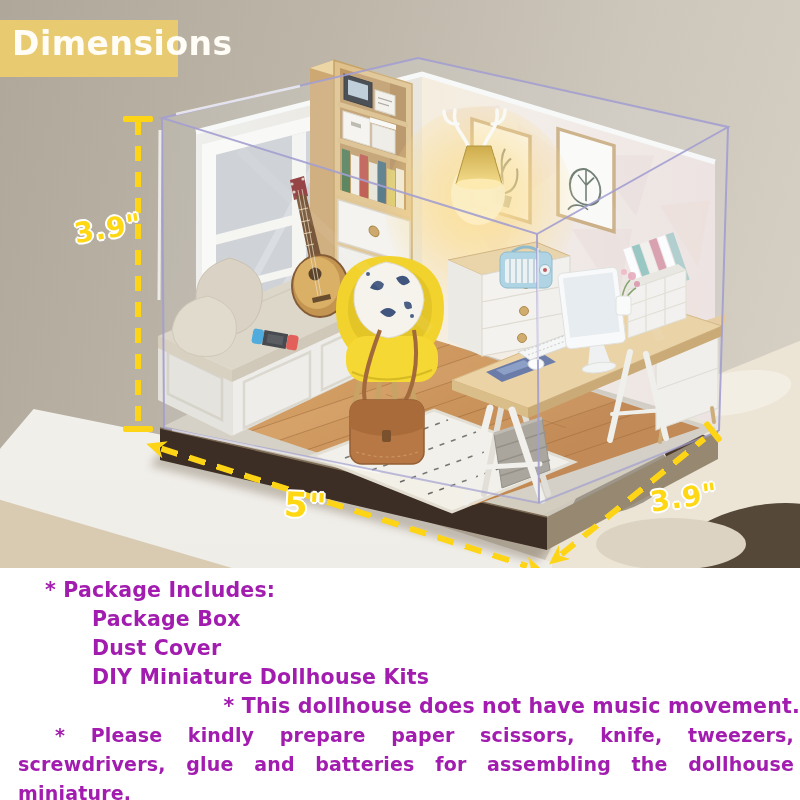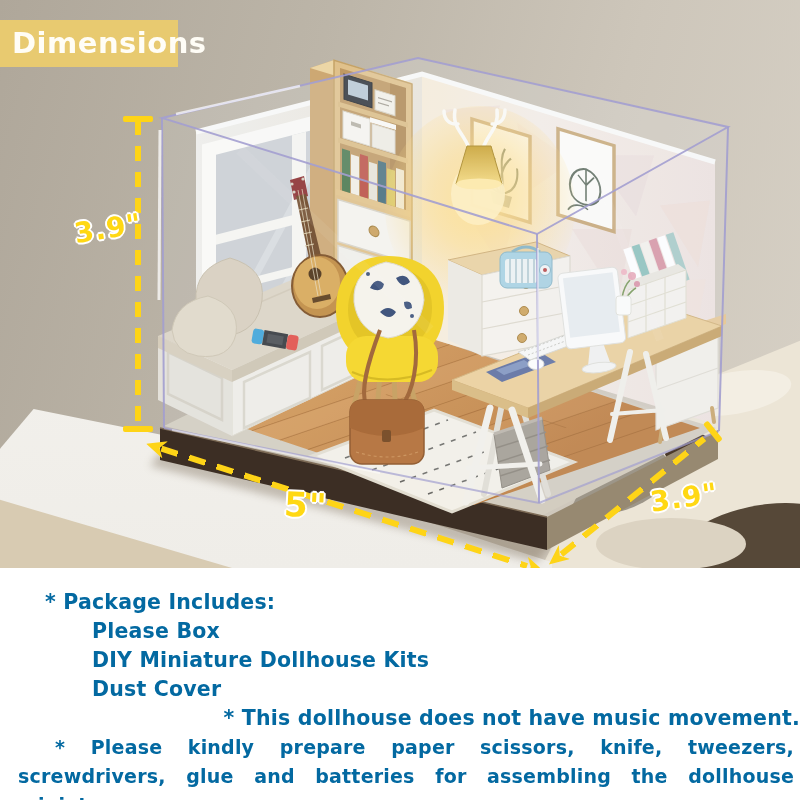--- a/index.html
+++ b/index.html
@@ -18,22 +18,22 @@
   .spot2{left:608px;top:402px;width:27px;height:16px;background:#6e5b47;}
   .dark-corner{left:664px;top:506px;width:190px;height:95px;background:#564838;transform:rotate(-12deg);border-radius:40%;}
   .fold{left:596px;top:518px;width:150px;height:52px;background:#dcd3c2;}
   .table{position:absolute;inset:0;background:linear-gradient(180deg,#f8f6f2 0%,#efede8 100%);
          clip-path:polygon(0 79%,4.2% 72%,20% 76.5%,69% 99%,69% 100%,0 100%);}
   .table-side{position:absolute;inset:0;background:#d8cbb2;
          clip-path:polygon(0 88%,29% 100%,0 100%);}
   svg.scene{position:absolute;left:0;top:0;}
 
   
-  .badge{position:absolute;left:0;top:20px;width:178px;height:47px;background:#e8ca70;
-         color:#fffdf6;font-size:29px;font-weight:bold;line-height:47px;padding-left:12px;
+  .badge{position:absolute;left:0;top:20px;width:178px;height:57px;background:#e8ca70;
+         color:#fffdf6;font-size:33px;font-weight:bold;line-height:47px;padding-left:12px;
          box-sizing:border-box;letter-spacing:.5px;}
 
   
   .dim-label{position:absolute;font-weight:bold;color:#ffd813;letter-spacing:1px;
     text-shadow:-2px 0 0 #fff,2px 0 0 #fff,0 -2px 0 #fff,0 2px 0 #fff,
                 -1px -1px 0 #fff,1px -1px 0 #fff,-1px 1px 0 #fff,1px 1px 0 #fff;}
   .label-h{left:74px;top:212px;font-size:28px;transform:rotate(-9deg);}
   .label-w{left:284px;top:485px;font-size:34px;transform:rotate(3deg);}
   .label-d{left:650px;top:481px;font-size:28px;transform:rotate(-8deg);}
 
@@ -49,22 +49,22 @@
     transform:rotate(-39deg);transform-origin:0 50%;}
   .hline{position:absolute;top:1px;left:12px;right:14px;height:6px;
     background:repeating-linear-gradient(90deg,#fed417 0 17px,transparent 17px 29px);}
   .arrow{position:absolute;top:-5px;width:20px;height:18px;background:#fed417;}
   .arrow.left{left:-4px;clip-path:polygon(0 50%,100% 0,70% 50%,100% 100%);}
   .arrow.right{right:-4px;clip-path:polygon(100% 50%,0 0,30% 50%,0 100%);}
   .cap.end{position:absolute;right:0;top:-8px;width:6px;height:24px;background:#fed417;border-radius:2px;}
 
   
   .caption{position:absolute;left:0;top:568px;width:800px;height:232px;background:#ffffff;
-    color:#0369a1;font-weight:600;font-size:20.5px;line-height:29px;letter-spacing:.2px;
-    padding-top:20px;box-sizing:border-box;}
+    color:#a21caf;font-weight:600;font-size:20.5px;line-height:29px;letter-spacing:.2px;
+    padding-top:8px;box-sizing:border-box;}
   .cap-line{margin:0;}
   .li-main{padding-left:45px;}
   .li-sub{padding-left:92px;}
   .li-note{padding-left:47px;text-align:right;}
   .li-wrap{padding-left:18px;padding-right:6px;text-indent:37px;text-align:justify;font-size:19px;}
 </style>
 </head>
 <body>
 
 <div class="stage">
@@ -380,20 +380,20 @@
       <div class="hline"></div>
       <div class="cap end"></div>
     </div>
     <div class="dim-label label-d">3.9"</div>
 
     <div class="badge">Dimensions</div>
   </div>
 
   <div class="caption">
     <p class="cap-line li-main">* Package Includes:</p>
-    <p class="cap-line li-sub">Please Box</p>
+    <p class="cap-line li-sub">Package Box</p>
+    <p class="cap-line li-sub">Dust Cover</p>
     <p class="cap-line li-sub">DIY Miniature Dollhouse Kits</p>
-    <p class="cap-line li-sub">Dust Cover</p>
     <p class="cap-line li-note">* This dollhouse does not have music movement.</p>
     <p class="cap-line li-wrap">* Please kindly prepare paper scissors, knife, tweezers, screwdrivers, glue and batteries for assembling the dollhouse miniature.</p>
   </div>
 
 </div>
 
 </body></html>

